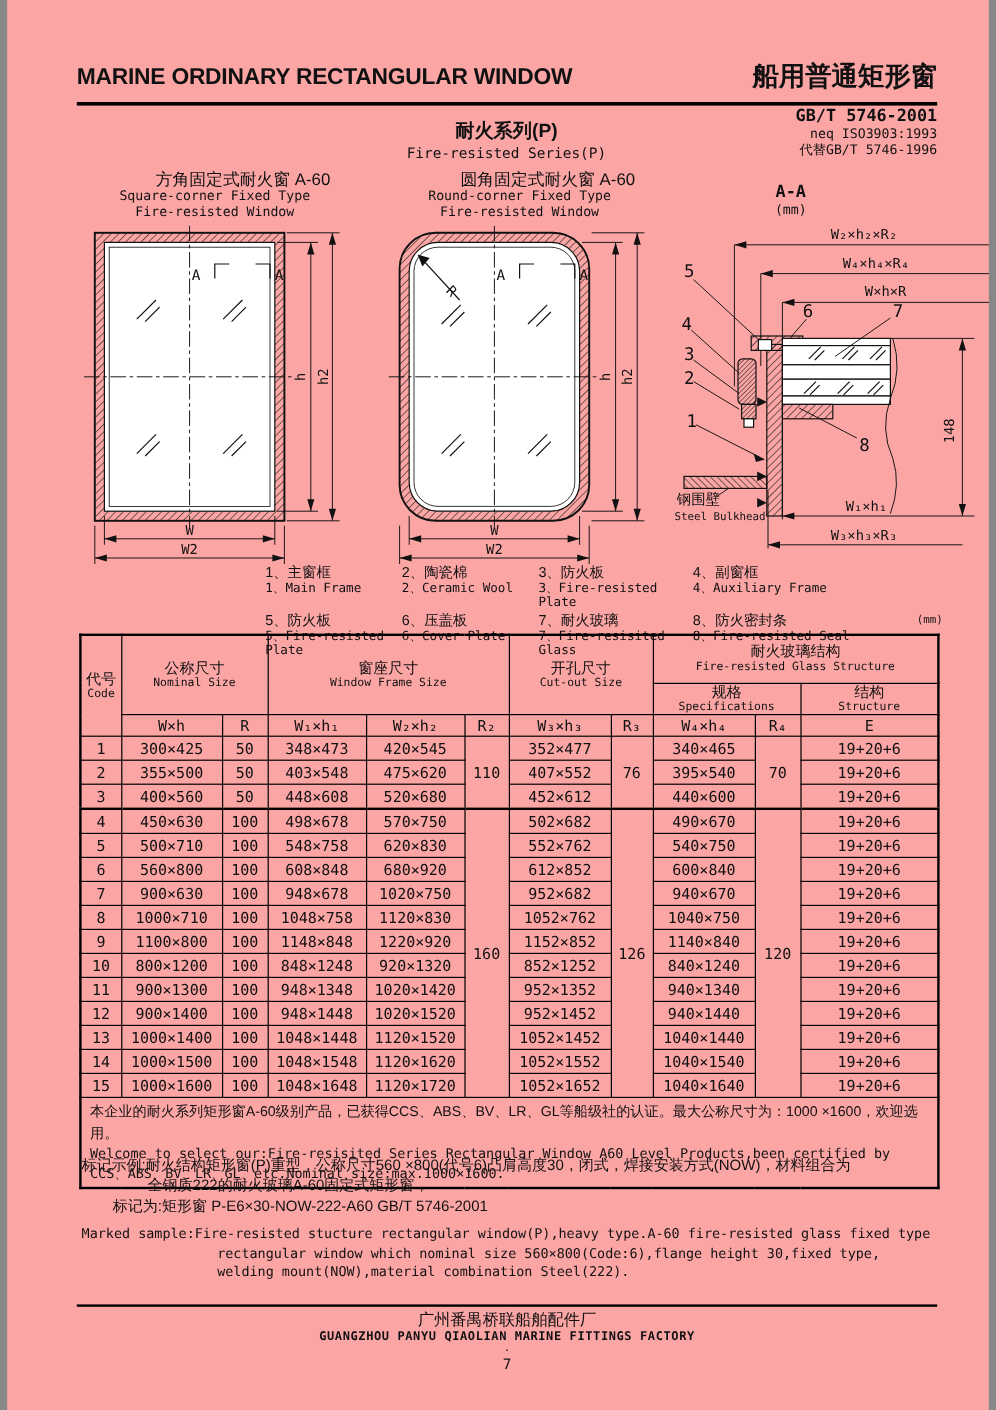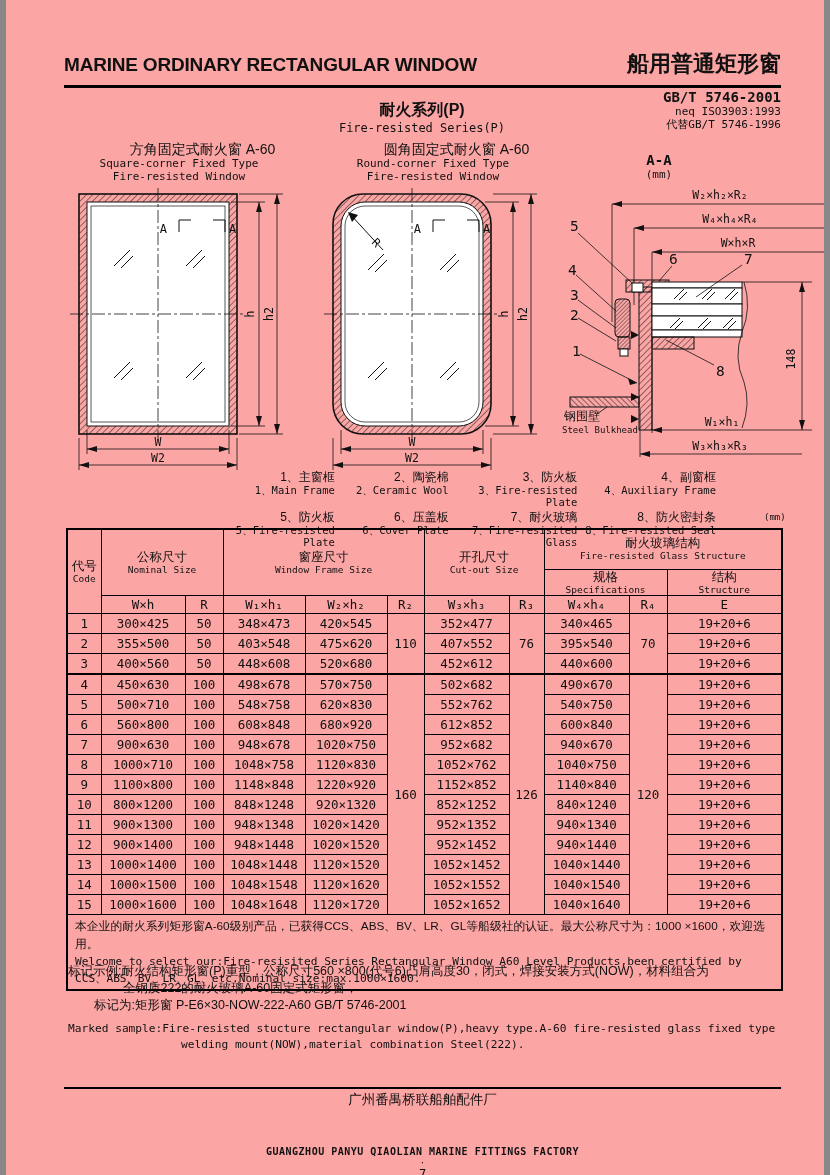--- a/index.html
+++ b/index.html
@@ -42,21 +42,21 @@
   svg .gm,svg .gm2{stroke-width:1;}
   .dtxt text{font:11.5px var(--mono);}
   .dtxt .pn{font:14.5px var(--mono);}
   .dtxt .am{font:12px var(--mono);}
   .dtxt .zh12{font:12px var(--zh-font);}
   .dtxt .en9{font:9px var(--mono);}
 
   
   .legend{position:absolute;top:471px;left:215px;width:495px;display:grid;
           grid-template-columns:23% 23% 26% 28%;row-gap:3px;}
-  .legend-item{text-align:right;}
+  .legend-item{text-align:left;}
   .legend-zh{font:12px/13px var(--zh-font);}
   .legend-en{font:10.5px/12px var(--mono);}
   .legend-mm{position:absolute;top:512px;left:758px;font:9px var(--mono);}
 
   
   .spec-table{position:absolute;top:528px;left:60px;width:715px;border-collapse:collapse;
               table-layout:fixed;border:2px solid #000;}
   .spec-table th,.spec-table td{border:1px solid #000;padding:0;text-align:center;
               vertical-align:middle;overflow:hidden;}
   .spec-table thead tr:nth-child(1){height:40px;}
@@ -78,21 +78,21 @@
   .notes-zh .ind2{padding-left:26px;}
   .notes-en{position:absolute;top:1021px;left:62px;width:760px;}
   .notes-en div{font:11.2px/15.5px var(--mono);white-space:nowrap;}
   .notes-en .ind1{padding-left:113px;}
   .notes-en .ind2{padding-left:28px;}
 
   
   .footer-rule{position:absolute;top:1087px;left:58px;width:717px;height:2px;background:#000;}
   .footer{position:absolute;top:1092px;left:58px;width:717px;text-align:center;}
   .factory-zh{font:13.5px/16px var(--zh-font);}
-  .factory-en{font:700 10px/14px var(--mono);letter-spacing:.5px;margin-top:37px;}
+  .factory-en{font:700 10px/14px var(--mono);letter-spacing:.5px;}
   .page-dot{font:9px/8px var(--mono);}
   .page-num{font:12px/14px var(--mono);}
 </style>
 </head>
 <body>
 
 <svg width="0" height="0" style="position:absolute" aria-hidden="true">
   <defs>
     <pattern id="hA" patternUnits="userSpaceOnUse" width="4.5" height="4.5" patternTransform="rotate(45)">
       <line x1="0" y1="0" x2="0" y2="4.5" stroke="#1a1a1a" stroke-width="1"></line>
@@ -594,20 +594,21 @@
     </tbody>
   </table>
 
   <div class="notes-zh">
     <div>标记示例:耐火结构矩形窗(P)重型，公称尺寸560 ×800(代号6)凸肩高度30，闭式，焊接安装方式(NOW)，材料组合为</div>
     <div class="ind1">全钢质222的耐火玻璃A-60固定式矩形窗，</div>
     <div class="ind2">标记为:矩形窗  P-E6×30-NOW-222-A60  GB/T 5746-2001</div>
   </div>
   <div class="notes-en">
     <div>Marked sample:Fire-resisted stucture rectangular window(P),heavy type.A-60 fire-resisted glass fixed type</div>
+    <div class="ind1">rectangular window which nominal size 560×800(Code:6),flange height 30,fixed type,</div>
     <div class="ind1">welding mount(NOW),material combination Steel(222).</div>
   </div>
 
   <div class="footer-rule"></div>
   <div class="footer">
     <div class="factory-zh">广州番禺桥联船舶配件厂</div>
     <div class="factory-en">GUANGZHOU PANYU QIAOLIAN MARINE FITTINGS FACTORY</div>
     <div class="page-dot">·</div>
     <div class="page-num">7</div>
   </div>

